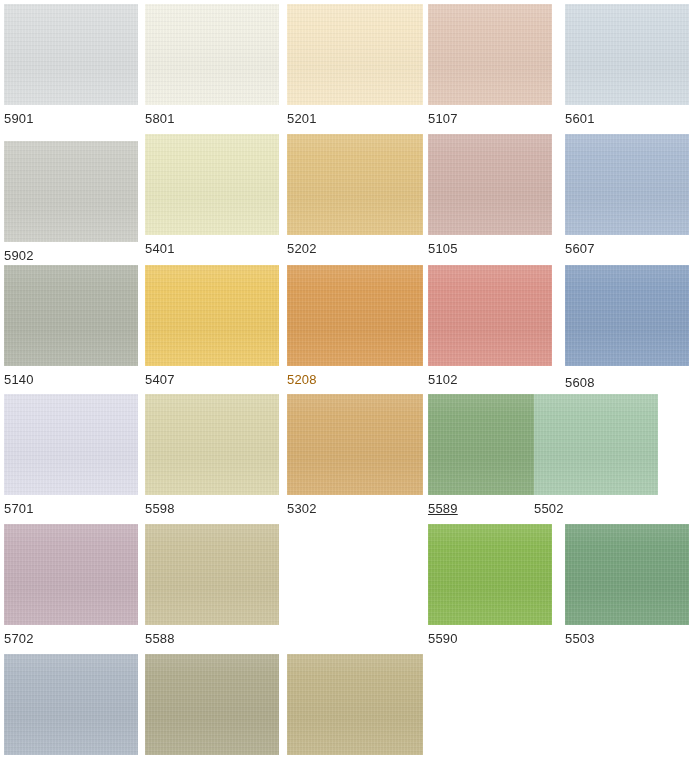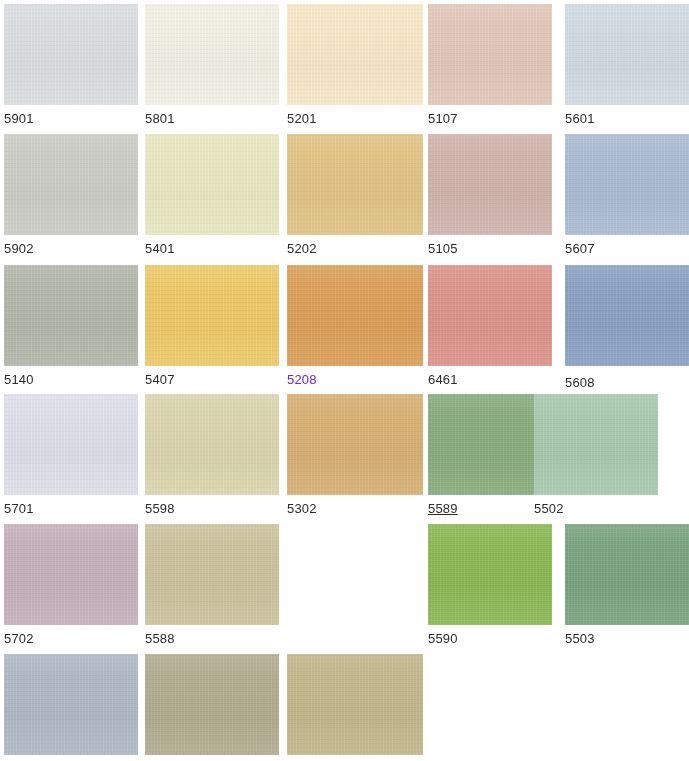--- a/index.html
+++ b/index.html
@@ -107,21 +107,21 @@
       <div class="swatch-chip" style="background-color: rgb(227, 201, 185);"></div>
       <div class="swatch-label" style="color: rgb(43, 43, 43);">5107</div>
     </div>
     <div class="swatch-cell" style="left:565px;width:124px;">
       <div class="swatch-chip" style="background-color: rgb(211, 220, 227);"></div>
       <div class="swatch-label" style="color: rgb(43, 43, 43);">5601</div>
     </div>
   </div>
 
   <div class="swatch-row" style="top:134px;">
-    <div class="swatch-cell" style="left:4px;width:134px;">
+    <div class="swatch-cell" style="left:4px;width:134px;margin-top:7px;">
       <div class="swatch-chip" style="background-color: rgb(205, 206, 199);"></div>
       <div class="swatch-label" style="color: rgb(43, 43, 43);">5902</div>
     </div>
     <div class="swatch-cell" style="left:145px;width:134px;">
       <div class="swatch-chip" style="background-color: rgb(234, 233, 194);"></div>
       <div class="swatch-label" style="color: rgb(43, 43, 43);">5401</div>
     </div>
     <div class="swatch-cell" style="left:287px;width:136px;">
       <div class="swatch-chip" style="background-color: rgb(227, 197, 133);"></div>
       <div class="swatch-label" style="color: rgb(43, 43, 43);">5202</div>
@@ -140,25 +140,25 @@
     <div class="swatch-cell" style="left:4px;width:134px;">
       <div class="swatch-chip" style="background-color: rgb(180, 184, 171);"></div>
       <div class="swatch-label" style="color: rgb(43, 43, 43);">5140</div>
     </div>
     <div class="swatch-cell" style="left:145px;width:134px;">
       <div class="swatch-chip" style="background-color: rgb(239, 203, 104);"></div>
       <div class="swatch-label" style="color: rgb(43, 43, 43);">5407</div>
     </div>
     <div class="swatch-cell" style="left:287px;width:136px;">
       <div class="swatch-chip" style="background-color: rgb(221, 160, 89);"></div>
-      <div class="swatch-label" style="color: #6d28d9;">5208</div>
+      <div class="swatch-label" style="color: #a16207;">5208</div>
     </div>
     <div class="swatch-cell" style="left:428px;width:124px;">
       <div class="swatch-chip" style="background-color: rgb(221, 149, 139);"></div>
-      <div class="swatch-label" style="color: rgb(43, 43, 43);">6461</div>
+      <div class="swatch-label" style="color: rgb(43, 43, 43);">5102</div>
     </div>
     <div class="swatch-cell" style="left:565px;width:124px;">
       <div class="swatch-chip" style="background-color: rgb(139, 163, 196);"></div>
       <div class="swatch-label" style="color: rgb(43, 43, 43); margin-top: 9px;">5608</div>
     </div>
   </div>
 
   <div class="swatch-row" style="top:394px;">
     <div class="swatch-cell" style="left:4px;width:134px;">
       <div class="swatch-chip" style="background-color: rgb(224, 224, 236);"></div>

